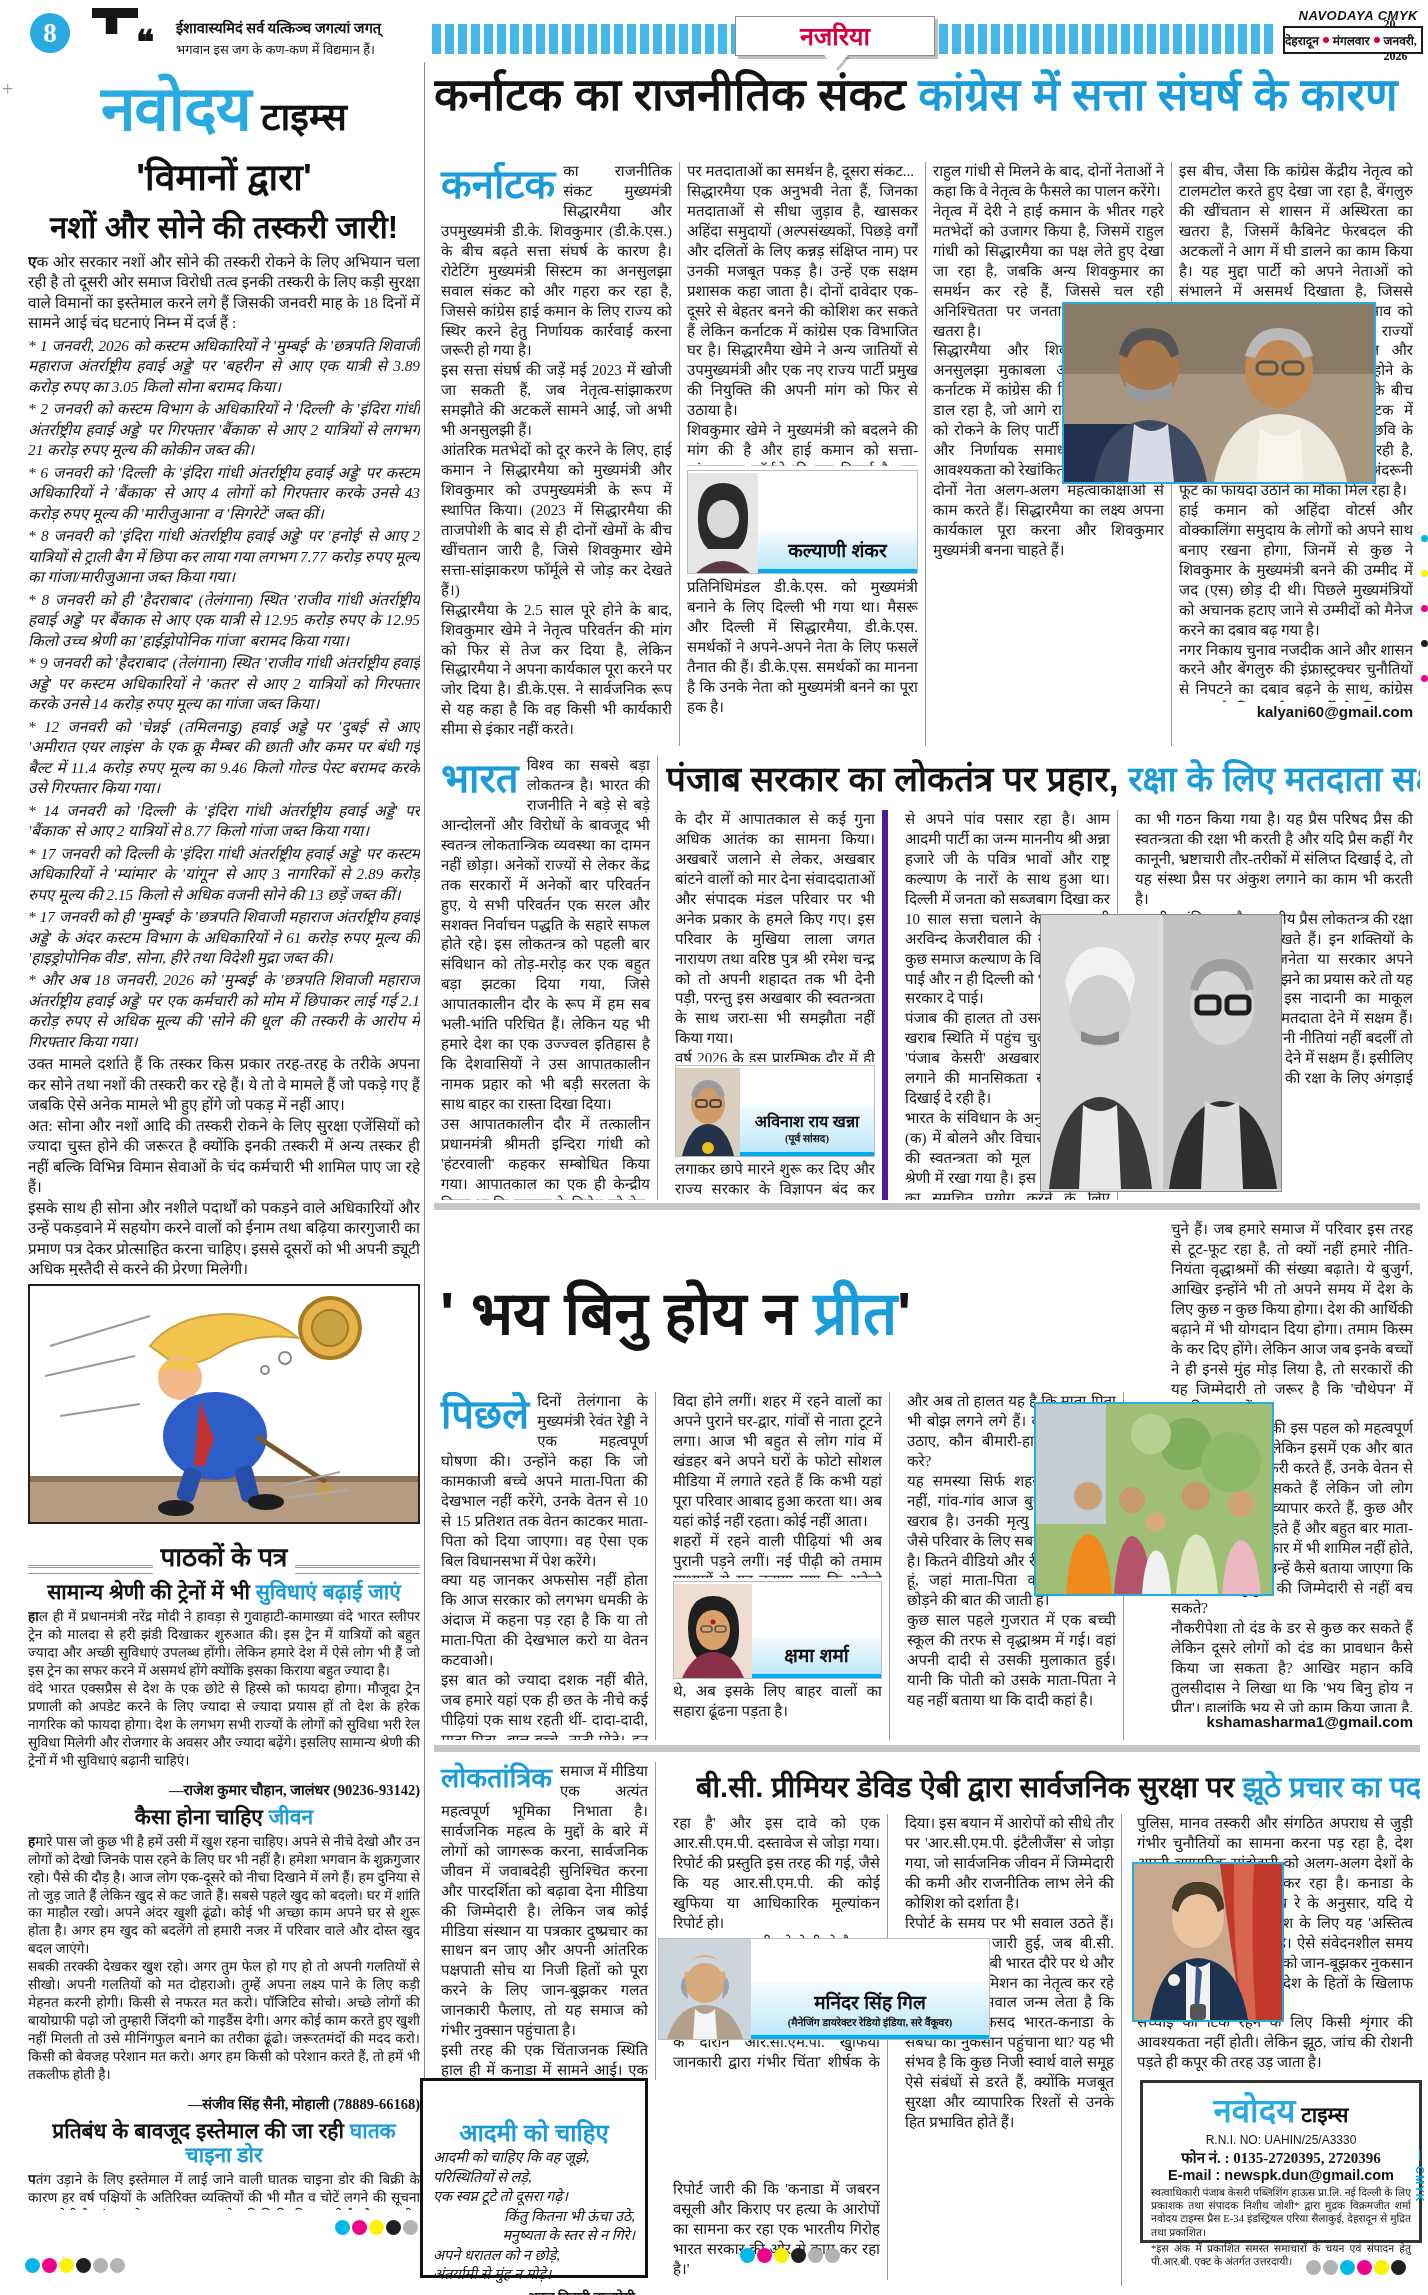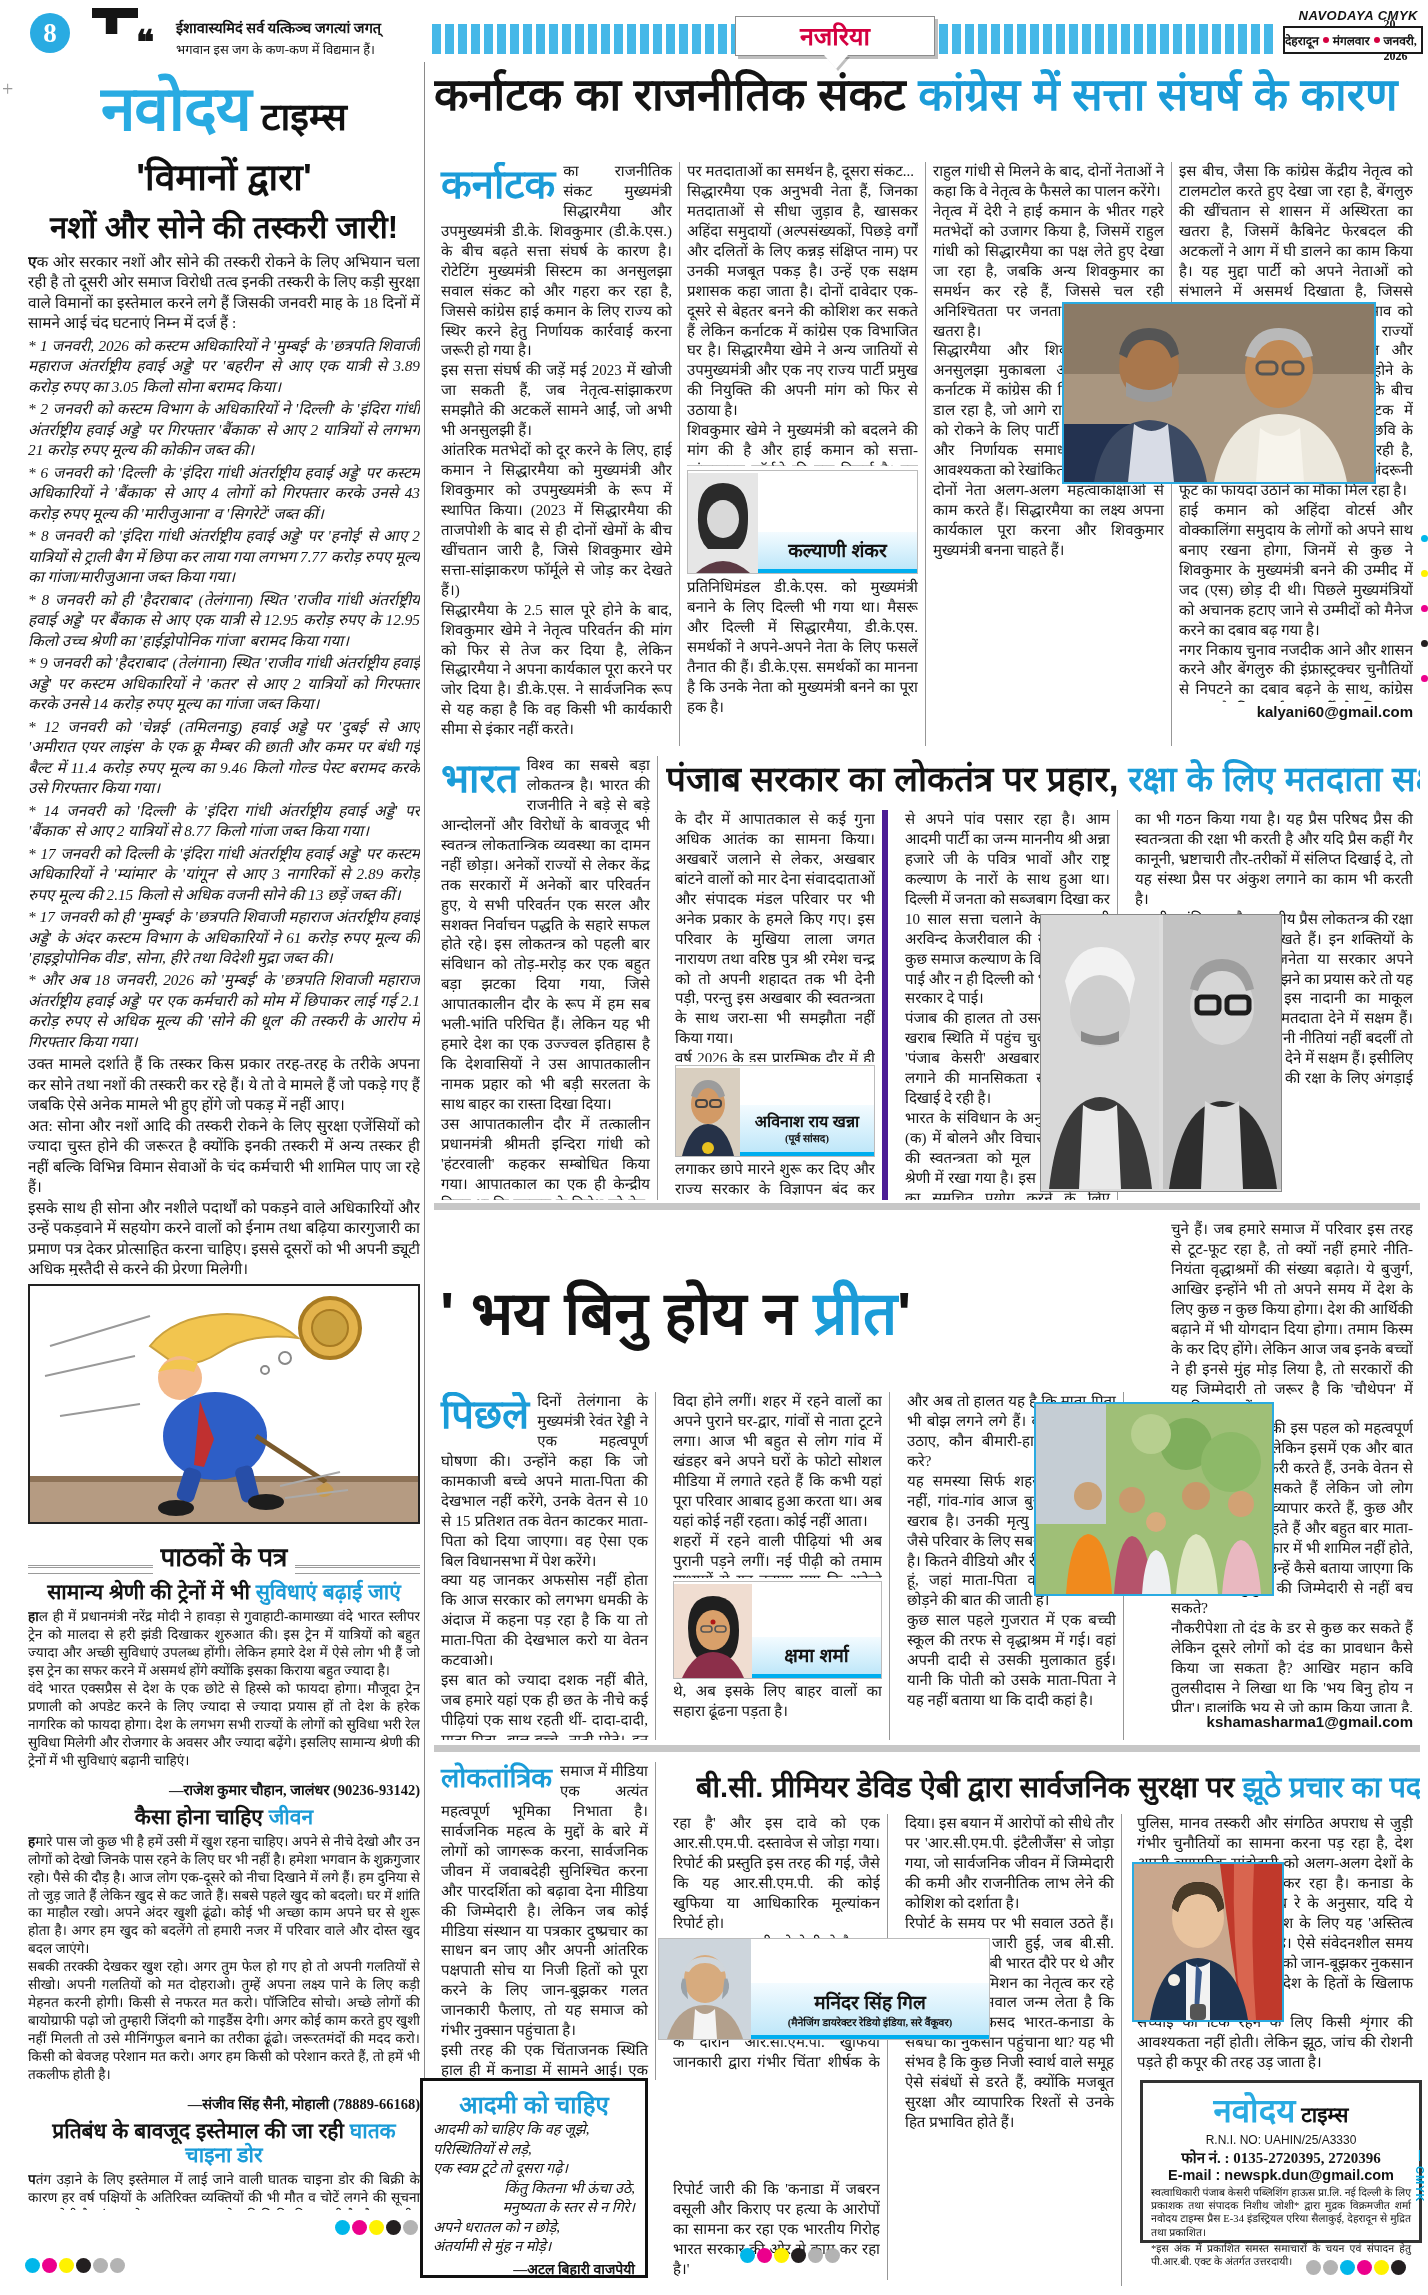--- a/index.html
+++ b/index.html
@@ -84,21 +84,21 @@
   #fear  { left:434px; top:1212px; width:986px; height:533px; }
   #bc    { left:434px; top:1752px; width:986px; height:543px; }
 
   #karn-head { font-size:45px; }
   #punj-head { font-size:35px; }
   #fear-head { font-size:60px; }
   #bc-head   { font-size:29px; }
 
   
   #poem { left:420px; top:2078px; width:228px; height:200px; border:3px solid #111; background:#fff; padding:6px 10px; }
-  #poem .pt { text-align:center; color:#1b9cd8; font-weight:800; font-size:24px; font-family:"Liberation Sans",sans-serif; }
+  #poem .pt { text-align:center; color:#1b9cd8; font-weight:800; font-size:24px; font-family:"Liberation Sans",sans-serif;margin-top:28px; }
   #poem .pl { font-style:italic; font-size:14.5px; line-height:1.35; }
   #poem .pl.ind { text-align:right; }
   #poem .pa { text-align:right; font-weight:bold; font-size:14px; margin-top:2px; }
 
   #foot { left:1140px; top:2080px; width:282px; height:163px; border:3px solid #333; background:#fff;
           text-align:center; padding:4px 8px; }
   #foot .fb { color:#29abe2; font-size:33px; font-weight:800; font-family:"Liberation Sans",sans-serif; }
   #foot .fk { color:#111; font-size:21px; font-weight:800; font-family:"Liberation Sans",sans-serif; }
   #foot .rni { font-size:12px; font-family:"Liberation Sans",sans-serif; margin-top:1px; }
   #foot .ph  { font-size:15px; font-weight:bold; }

